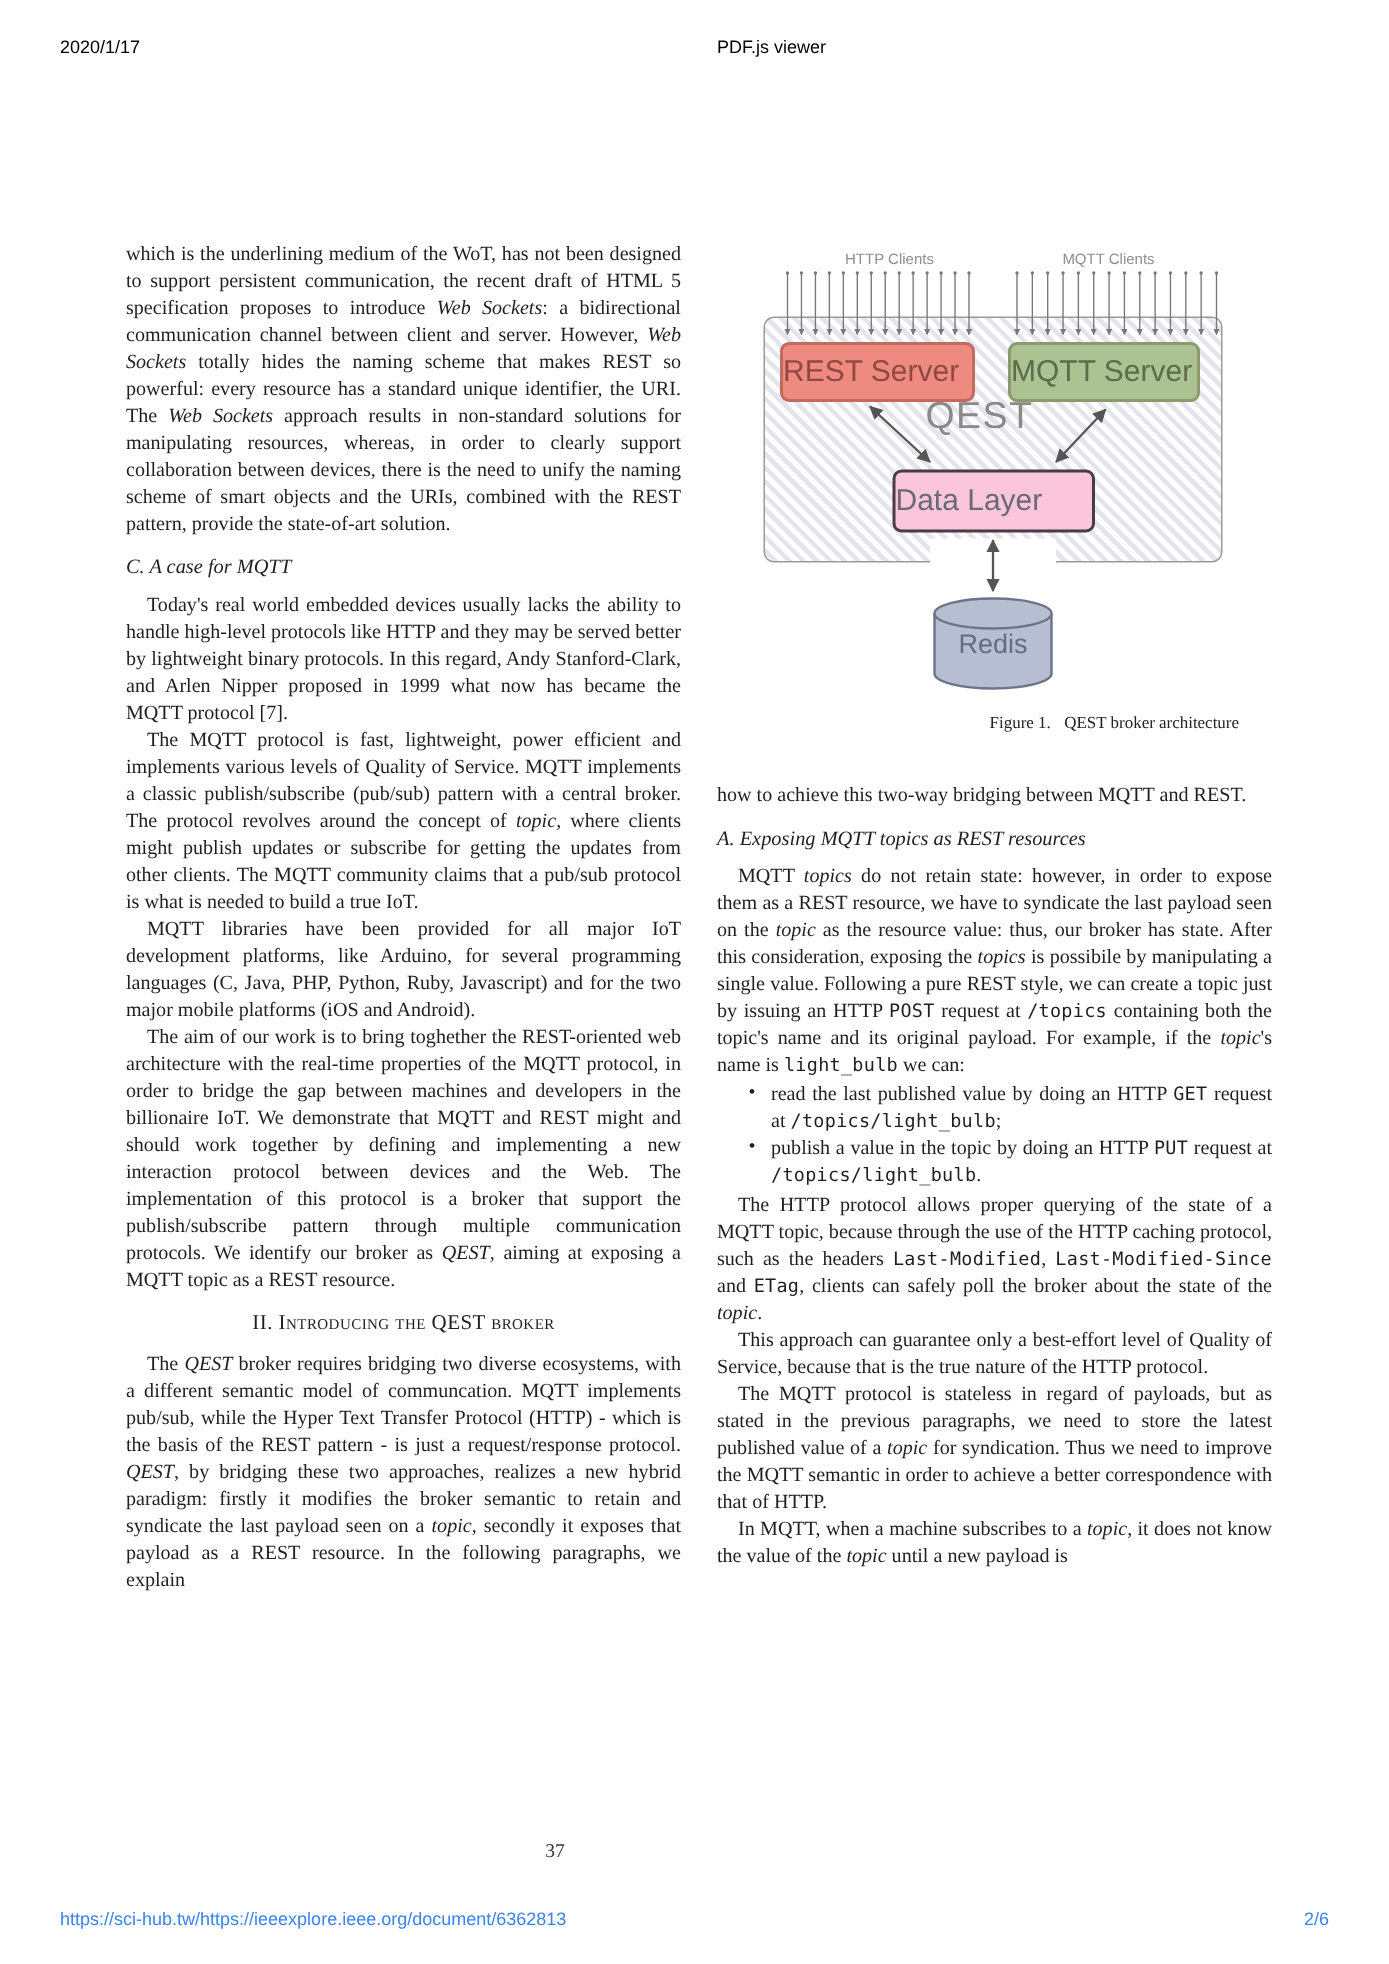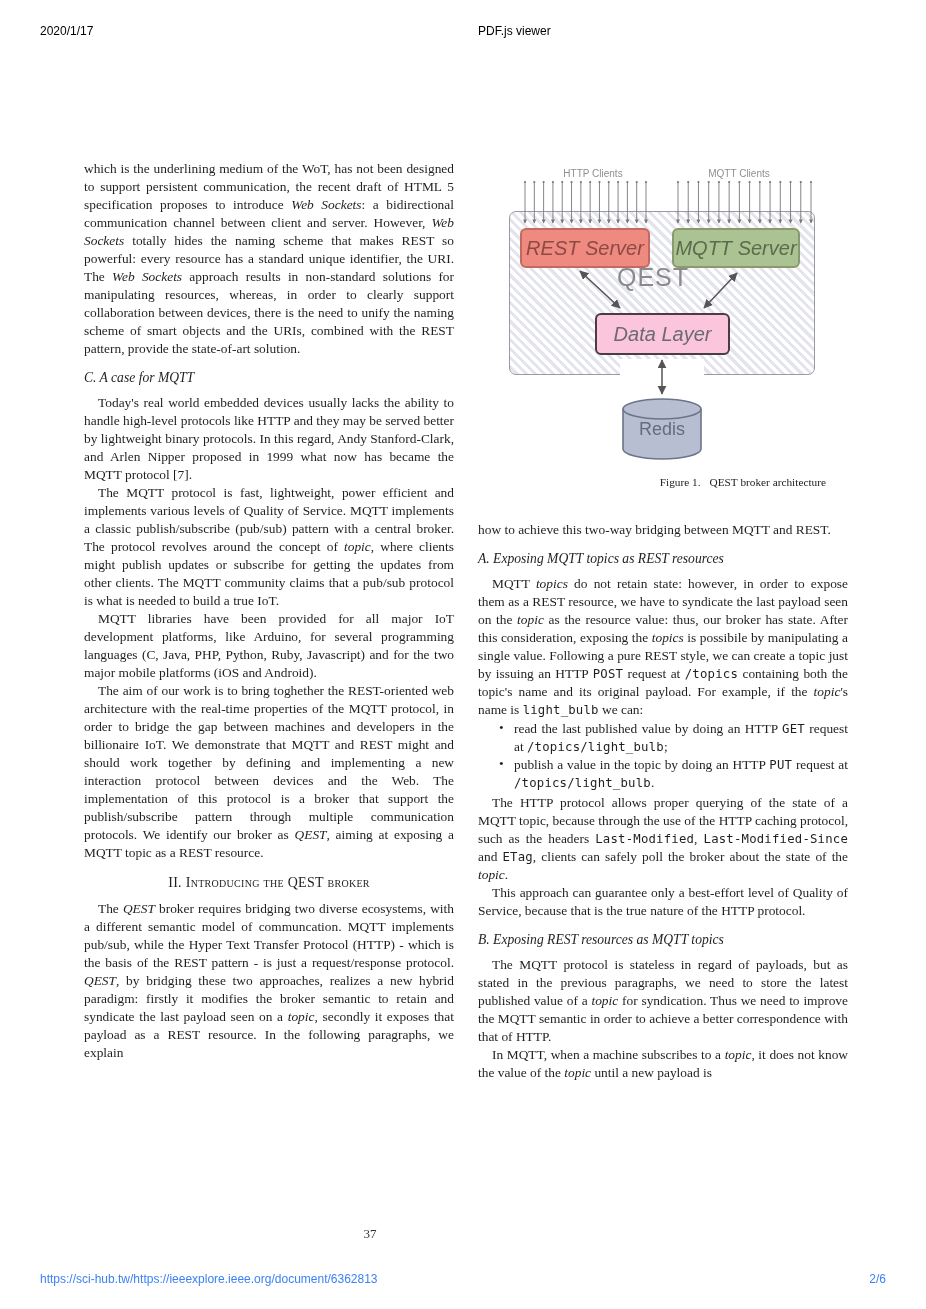--- a/index.html
+++ b/index.html
@@ -39,22 +39,22 @@
 
   
   .figure{position:relative;width:370px;height:352px;margin:3px 0 6px 0;
     font-family:"Liberation Sans",sans-serif;}
   .clients-label{position:absolute;top:2px;width:120px;text-align:center;
     font-size:10px;color:var(--clients-text);}
   .qest-container{position:absolute;left:31px;top:48px;width:306px;height:164px;
     border:1.5px solid var(--container-border);border-radius:7px;
     background:repeating-linear-gradient(45deg,#ffffff 0 3.5px,var(--hatch-stripe) 3.5px 6.5px);}
   .notch{position:absolute;left:142px;top:196px;width:84px;height:22px;background:#fff;}
-  .fig-box{position:absolute;display:flex;align-items:center;justify-content:center;
-    border-radius:6px;border:2px solid;font-style:italic;}
+  .fig-box{position:absolute;display:flex;align-items:center;justify-content:flex-start;
+    border-radius:6px;border:2px solid;}
   .rest-box{left:42px;top:65px;width:130px;height:40px;background:var(--rest-fill);
     border-color:var(--rest-border);color:var(--rest-text);font-size:20px;}
   .mqtt-box{left:194px;top:65px;width:128px;height:40px;background:var(--mqtt-fill);
     border-color:var(--mqtt-border);color:var(--mqtt-text);font-size:20px;}
   .data-box{left:117px;top:150px;width:135px;height:42px;background:var(--data-fill);
     border-color:var(--data-border);color:var(--data-text);font-size:20px;}
   .qest-word{position:absolute;left:104px;top:105px;width:142px;text-align:center;
     font-size:25px;color:var(--qest-text);letter-spacing:1px;}
   .figure svg.arrows{position:absolute;left:0;top:0;pointer-events:none;}
   .client-arrow{stroke:var(--arrow);stroke-width:.9;}
@@ -204,21 +204,20 @@
   <div>
       <p class="para noindent"><span>how to achieve this two-way bridging between MQTT and REST.</span></p>
       <h3 class="subheading">A. Exposing MQTT topics as REST resources</h3>
       <p class="para"><span>MQTT </span><span class="seg-i">topics</span><span> do not retain state: however, in order to expose them as a REST resource, we have to syndicate the last payload seen on the </span><span class="seg-i">topic</span><span> as the resource value: thus, our broker has state. After this consideration, exposing the </span><span class="seg-i">topics</span><span> is possibile by manipulating a single value. Following a pure REST style, we can create a topic just by issuing an HTTP </span><span class="seg-m">POST</span><span> request at </span><span class="seg-m">/topics</span><span> containing both the topic's name and its original payload. For example, if the </span><span class="seg-i">topic</span><span>'s name is </span><span class="seg-m">light_bulb</span><span> we can:</span></p>
       <ul class="bullets">
         <li><span>read the last published value by doing an HTTP </span><span class="seg-m">GET</span><span> request at </span><span class="seg-m">/topics/light_bulb</span><span>;</span></li>
         <li><span>publish a value in the topic by doing an HTTP </span><span class="seg-m">PUT</span><span> request at </span><span class="seg-m">/topics/light_bulb</span><span>.</span></li>
       </ul>
       <p class="para"><span>The HTTP protocol allows proper querying of the state of a MQTT topic, because through the use of the HTTP caching protocol, such as the headers </span><span class="seg-m">Last-Modified</span><span>, </span><span class="seg-m">Last-Modified-Since</span><span> and </span><span class="seg-m">ETag</span><span>, clients can safely poll the broker about the state of the </span><span class="seg-i">topic</span><span>.</span></p>
       <p class="para"><span>This approach can guarantee only a best-effort level of Quality of Service, because that is the true nature of the HTTP protocol.</span></p>
-      <h3 class="subheading">B. Exposing REST resources as MQTT topics</h3>
       <p class="para"><span>The MQTT protocol is stateless in regard of payloads, but as stated in the previous paragraphs, we need to store the latest published value of a </span><span class="seg-i">topic</span><span> for syndication. Thus we need to improve the MQTT semantic in order to achieve a better correspondence with that of HTTP.</span></p>
       <p class="para"><span>In MQTT, when a machine subscribes to a </span><span class="seg-i">topic</span><span>, it does not know the value of the </span><span class="seg-i">topic</span><span> until a new payload is</span></p>
     </div>
 </div>
 
 <div class="page-number">37</div>
 
 <div class="viewer-footer">
   <span class="url">https://sci-hub.tw/https://ieeexplore.ieee.org/document/6362813</span>
   <span class="pageind">2/6</span>

